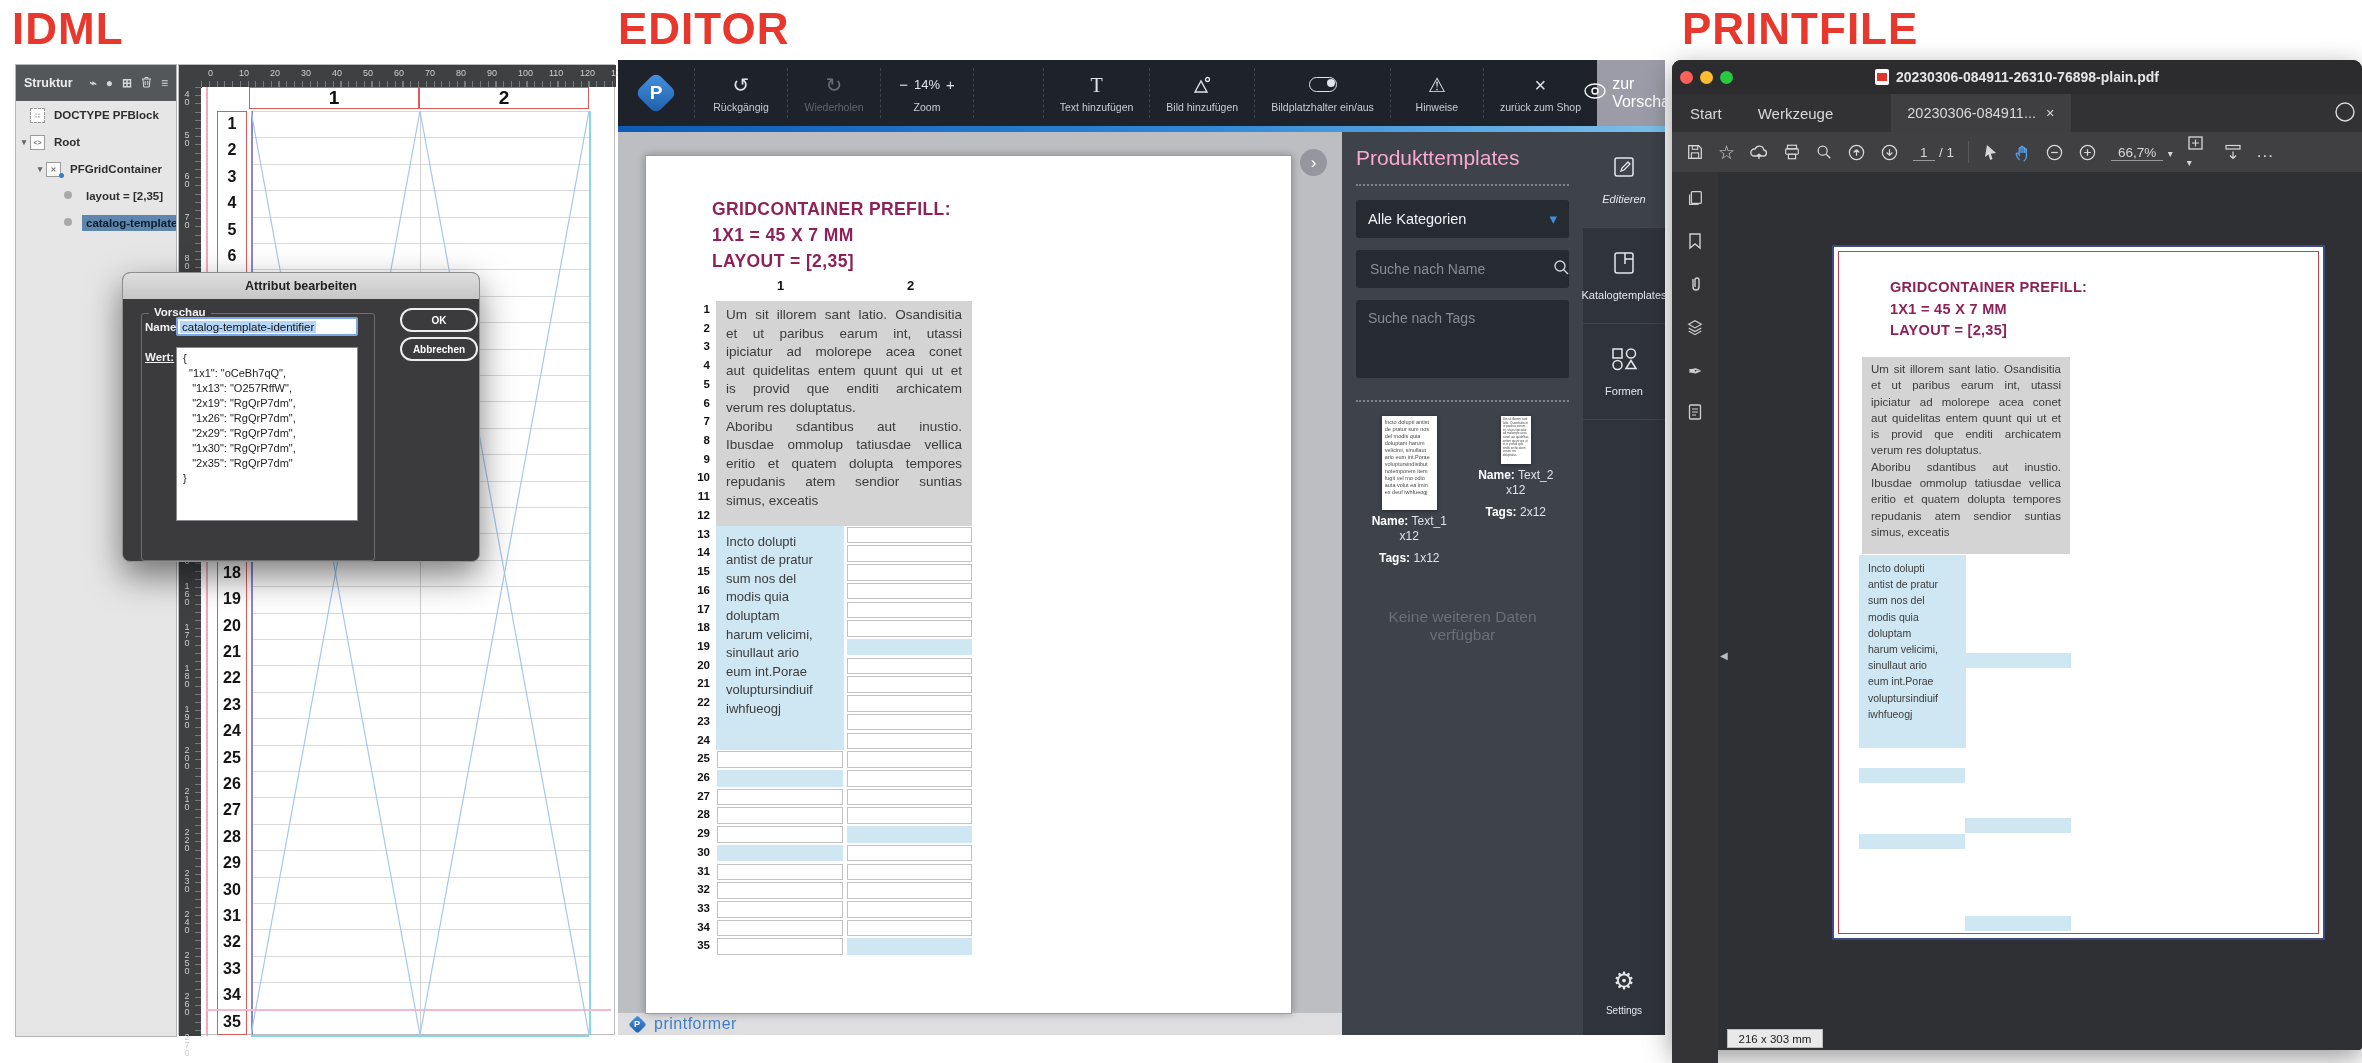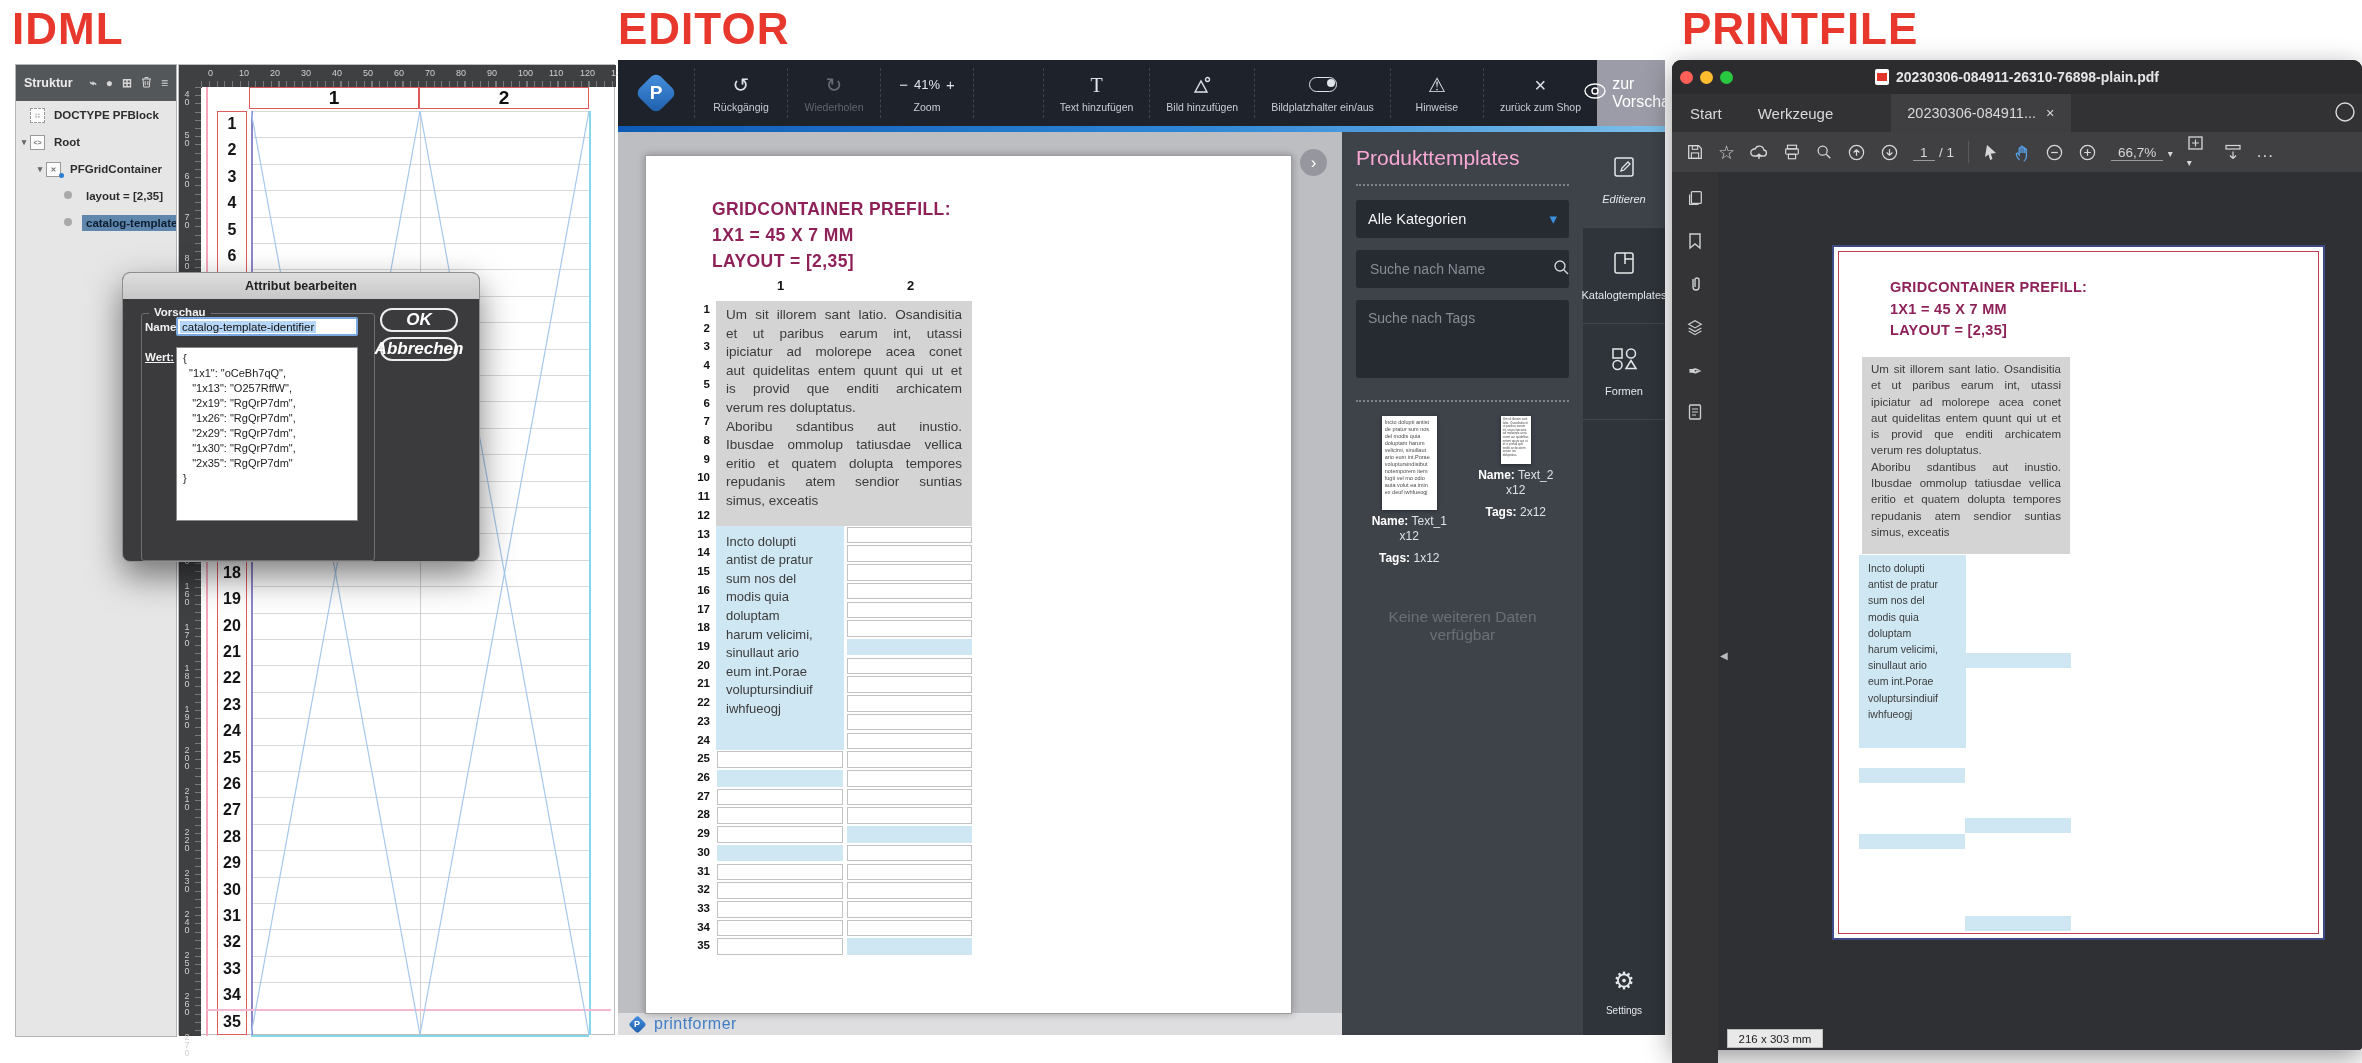--- a/index.html
+++ b/index.html
@@ -45,22 +45,22 @@
              display:flex;align-items:center;justify-content:center;font-size:12.5px;font-weight:bold;color:#222;}
   .dlg-group{position:absolute;left:18px;top:40px;width:232px;height:246px;border:1px solid #6e6e70;border-radius:3px;}
   .dlg-grouplab{position:absolute;left:26px;top:33px;background:#3b3b3d;padding:0 5px;color:#f2f2f2;
                 font-size:11.5px;font-weight:bold;}
   .dlg-lab{position:absolute;color:#f2f2f2;font-size:11.5px;font-weight:bold;}
   .dlg-nameinput{position:absolute;left:53px;top:44px;width:182px;height:19px;background:#fff;
                  border:2px solid #7aa8e0;border-radius:2px;display:flex;align-items:center;padding:0 2px;box-sizing:border-box;}
   .dlg-namesel{background:#b5d6f6;color:#111;font-size:11.5px;padding:0 2px;white-space:nowrap;}
   .dlg-wert{position:absolute;left:53px;top:74px;width:182px;height:174px;background:#fff;border:1px solid #8a8a8a;
             font-size:11px;line-height:15px;color:#1d1d1d;white-space:pre;padding:3px 6px;box-sizing:border-box;overflow:hidden;}
-  .dlg-btn{position:absolute;left:257px;width:74px;height:20px;border:2px solid #ededed;border-radius:12px;
-           color:#fff;font-size:17px;font-weight:bold;display:flex;align-items:center;justify-content:center;background:transparent;font-style:italic;}
+  .dlg-btn{position:absolute;left:277px;width:74px;height:20px;border:2px solid #ededed;border-radius:12px;
+           color:#fff;font-size:10px;font-weight:bold;display:flex;align-items:center;justify-content:center;background:transparent;}
 
   
   .etoolbar{background:#1e222b;display:flex;align-items:stretch;color:#dfe3ea;}
   .tsep{border-left:1px dashed #3e4552;margin:8px 0;}
   .tbtn{display:flex;flex-direction:column;align-items:center;justify-content:center;gap:5px;padding:0 16px;min-width:60px;}
   .tbtn .tico{font-size:20px;line-height:20px;height:22px;display:flex;align-items:center;gap:6px;}
   .tbtn .tlbl{font-size:10.5px;color:#c9cdd6;white-space:nowrap;}
   .tbtn.dim{opacity:.38;}
   .vorschau{background:#9b9ca7;display:flex;flex-direction:row;align-items:center;justify-content:center;
             gap:5px;width:68px;}
@@ -379,21 +379,21 @@
     </div>
     <div class="tsep"></div>
     <div class="tbtn dim">
       <span class="tico">↻</span>
       <span class="tlbl">Wiederholen</span>
     </div>
     <div class="tsep"></div>
     <div class="tbtn">
       <span class="tico" style="font-size:15px;">
         <span>−</span>
-        <span style="font-size:13px;">41%</span>
+        <span style="font-size:13px;">14%</span>
         <span>+</span>
       </span>
       <span class="tlbl">Zoom</span>
     </div>
     <div class="tsep"></div>
     <div style="flex:1;"></div>
     <div class="tsep"></div>
     <div class="tbtn">
       <span class="tico" style="font-family:'Liberation Serif',serif;">T</span>
       <span class="tlbl">Text hinzufügen</span>

